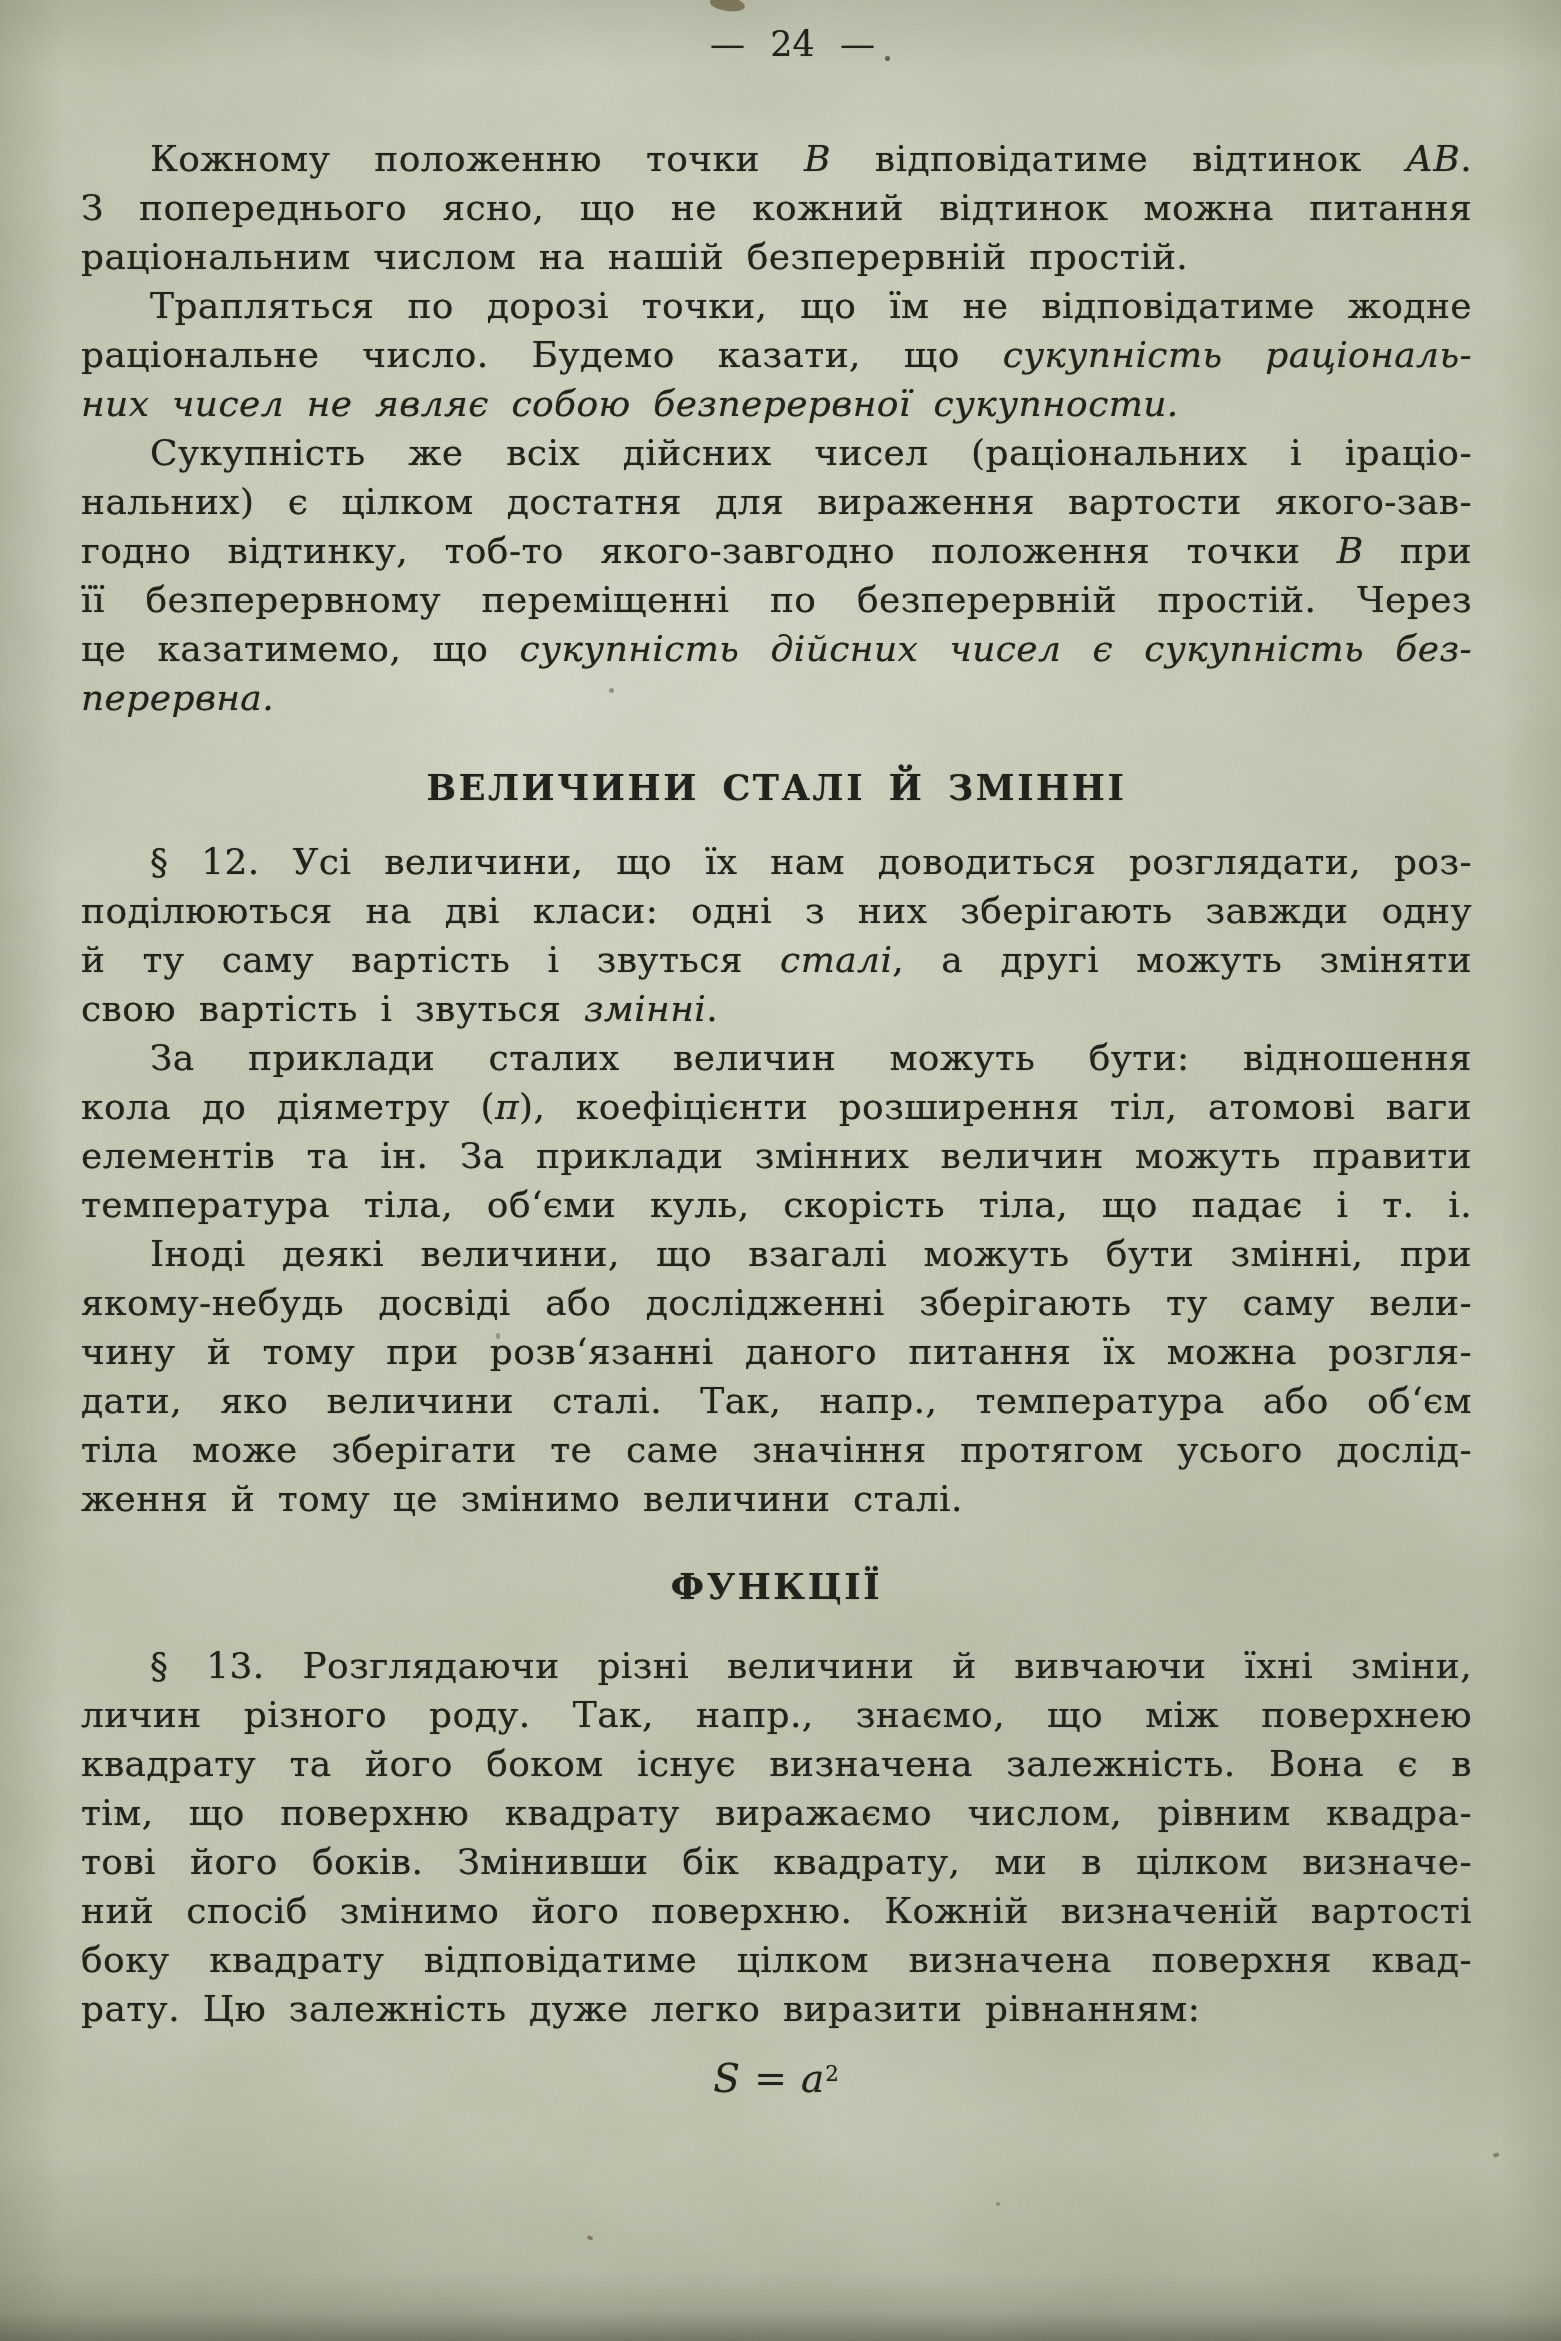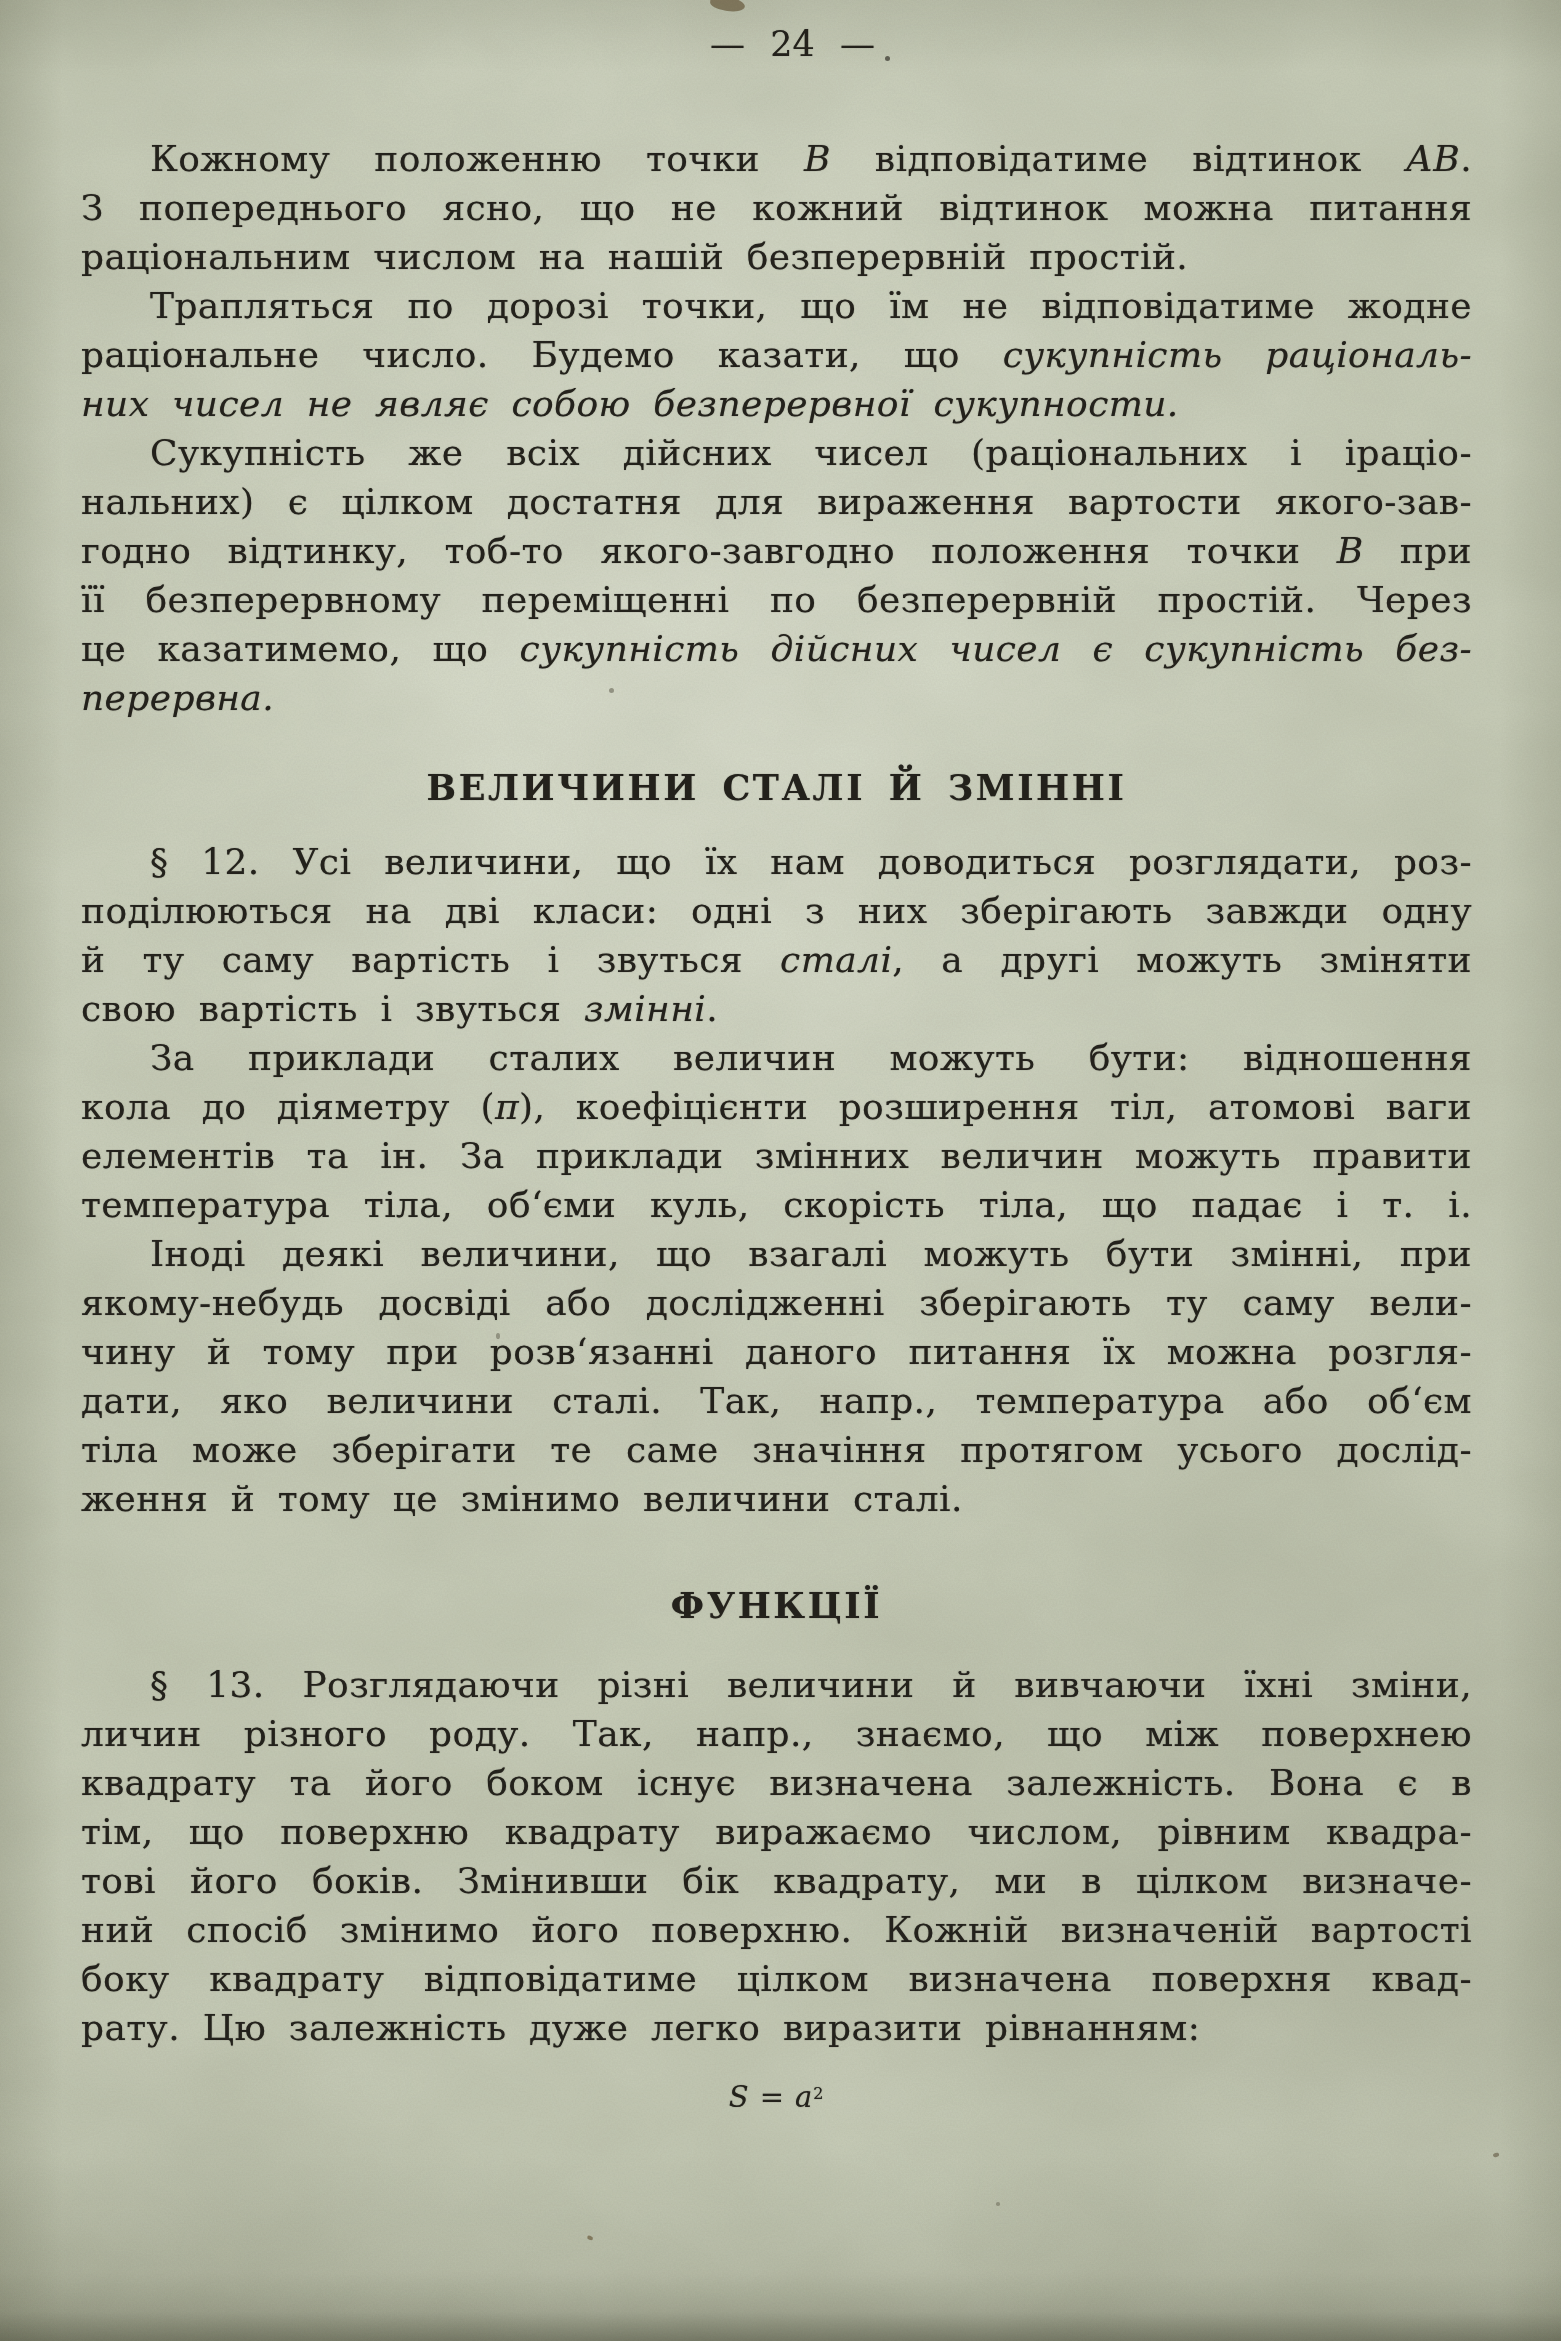--- a/index.html
+++ b/index.html
@@ -52,25 +52,25 @@
   .it { font-style: italic; }
   .heading {
     text-align: center; text-align-last: center;
     font-weight: bold;
     letter-spacing: 2.6px;
     word-spacing: 8.8px;
     font-size: 35px; line-height: 49px;
     color: var(--ink, #25231d);
   }
   .heading.l1 { margin: 41px 0 25px 0; }
-  .heading.l2 { margin: 58px 0 30px 0; }
+  .heading.l2 { margin: 39px 0 30px 0; }
   .formula {
     margin-top: 21px;
     text-align: left; text-align-last: center;
-    font-size: 29px; line-height: 49px;
+    font-size: 39px; line-height: 49px;
     letter-spacing: 0.9px;
   }
   .formula sup {
     font-size: 0.55em;
     position: relative; top: -0.5em;
     vertical-align: baseline;
   }
   .speck { position: absolute; border-radius: 50%; pointer-events: none; }
   .s1 { left: 710px; top: -3.5px;  width: 35px; height: 14px; background: #6e5e40; opacity: 0.7; transform: rotate(8deg); border-radius: 45% 55% 50% 50%; }
   .s2 { left: 609px; top: 688px;  width: 5.3px;  height: 5.3px;  background: #4a4435; opacity: 0.45; }

